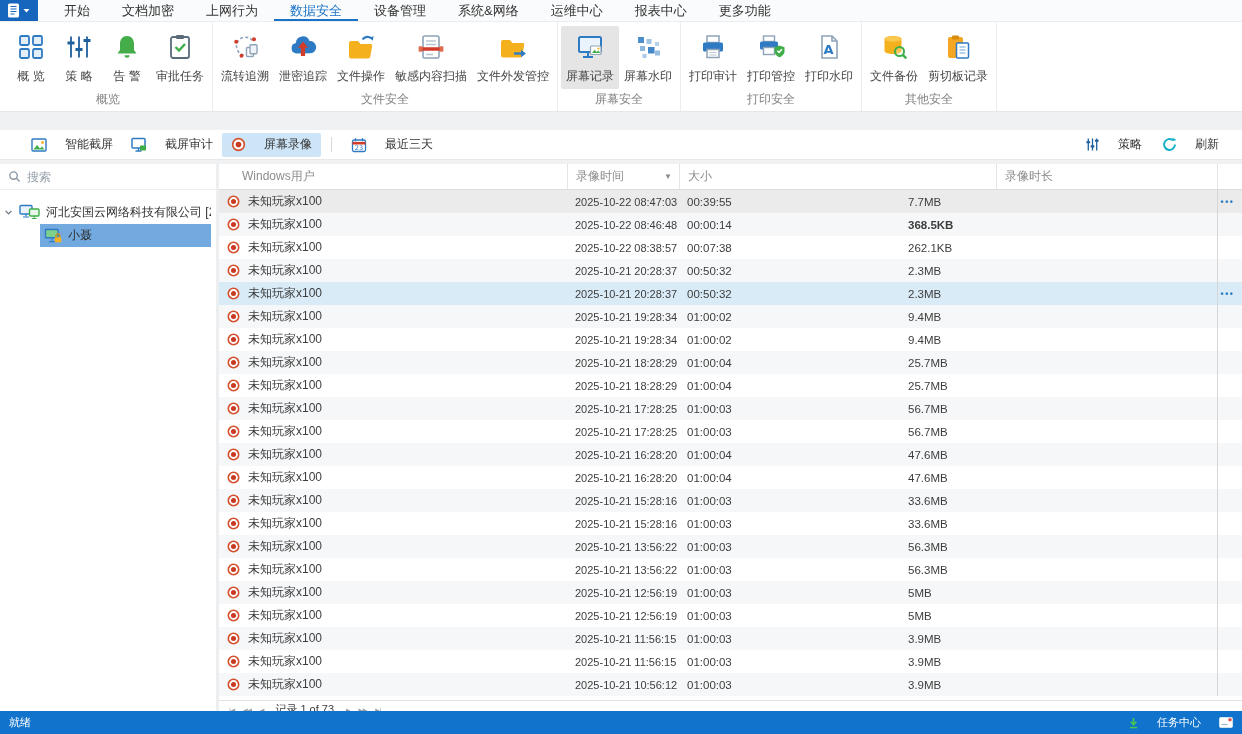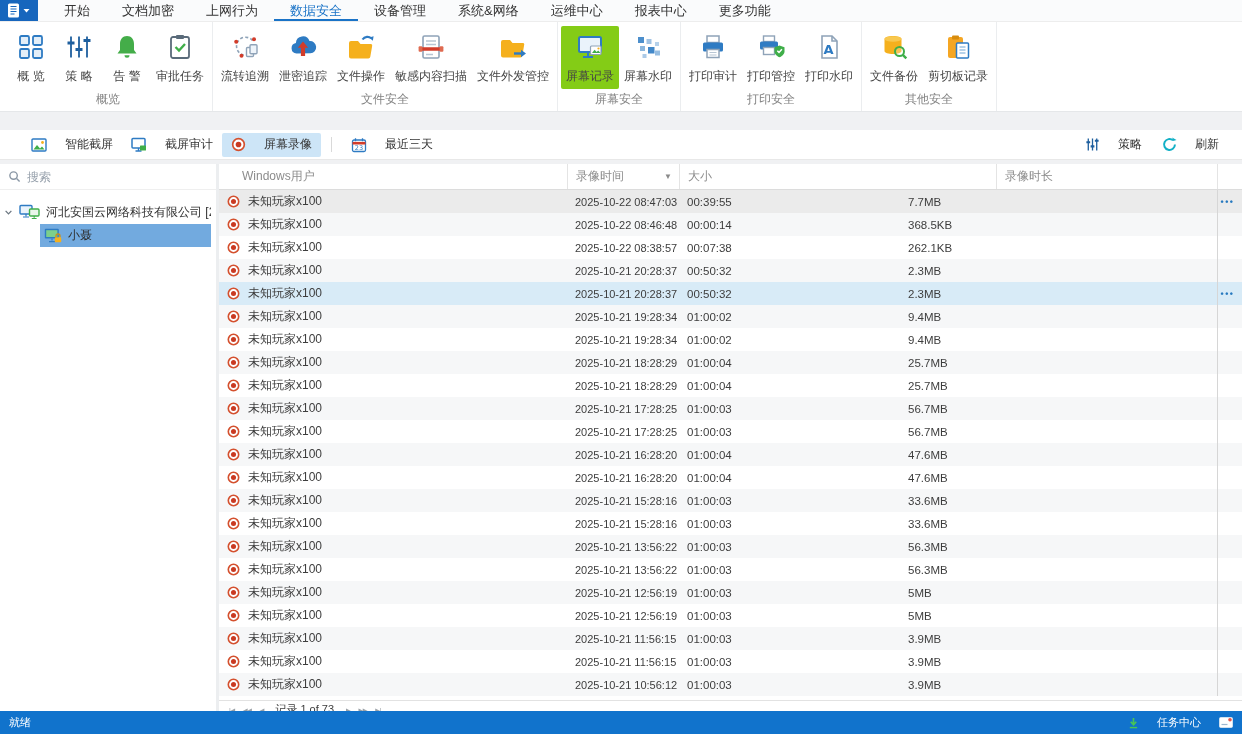--- a/index.html
+++ b/index.html
@@ -14,21 +14,21 @@
   .menu-item{padding:0 16px;font-size:13px;line-height:21px;color:#333;cursor:pointer;white-space:nowrap}
   .menu-item.active{color:#1a73c7;box-shadow:inset 0 -2px 0 #1a73c7}
 
   
   .ribbon{height:90px;background:#fff;border-bottom:1px solid #e5e7e9;display:flex;padding-left:4px}
   .ribbon-group{display:flex;flex-direction:column;border-right:1px solid #ebedef;padding:0 3px}
   .ribbon-items{flex:1;display:flex;align-items:flex-start;padding-top:4px}
   .ribbon-item{min-width:48px;padding:3px 5px 4px;display:flex;flex-direction:column;align-items:center;border-radius:2px;cursor:pointer}
   .ribbon-item .ric{height:36px;display:flex;align-items:center;justify-content:center}
   .ribbon-item .rlb{font-size:12px;color:#454545;white-space:nowrap;margin-top:3px}
-  .ribbon-item.selected{background:#84cc16}
+  .ribbon-item.selected{background:#e5e5e5}
   .ribbon-group-label{text-align:center;font-size:12px;color:#828282;height:20px;line-height:17px}
 
   .gap-strip{height:18px;background:#f0f1f3}
   .gap-strip2{height:4px;background:#f0f1f3}
 
   
   .toolbar{height:30px;background:#fff;display:flex;align-items:center;padding:0 14px 0 22px;border-bottom:1px solid #e8e8e8}
   .tb-left{display:flex;align-items:center}
   .tb-btn{display:flex;align-items:center;gap:18px;height:24px;padding:0 9px;border-radius:2px;cursor:pointer;color:#333;white-space:nowrap}
   .tb-btn.selected{background:#cde5f7}
@@ -488,21 +488,21 @@
             <span class="icon">
               <svg width="13" height="13" viewBox="0 0 16 16">
                 <circle cx="8" cy="8" r="6.4" fill="#fff" stroke="#d4502e" stroke-width="2"></circle>
                 <circle cx="8" cy="8" r="3.1" fill="#c93a22"></circle>
               </svg>
             </span>
             <span>未知玩家x100</span>
           </div>
           <div class="td time" style="width: 112px;">2025-10-22 08:46:48</div>
           <div class="td" style="width: 221px;">00:00:14</div>
-          <div class="td" style="width: 317px;">368.5KB</div>
+          <div class="td" style="width: 317px; font-weight: bold;">368.5KB</div>
           <div class="td actions" style="width: 20px;"></div>
         </div>
         <div class="trow">
           <div class="td user" style="width: 348px;">
             <span class="icon">
               <svg width="13" height="13" viewBox="0 0 16 16">
                 <circle cx="8" cy="8" r="6.4" fill="#fff" stroke="#d4502e" stroke-width="2"></circle>
                 <circle cx="8" cy="8" r="3.1" fill="#c93a22"></circle>
               </svg>
             </span>

